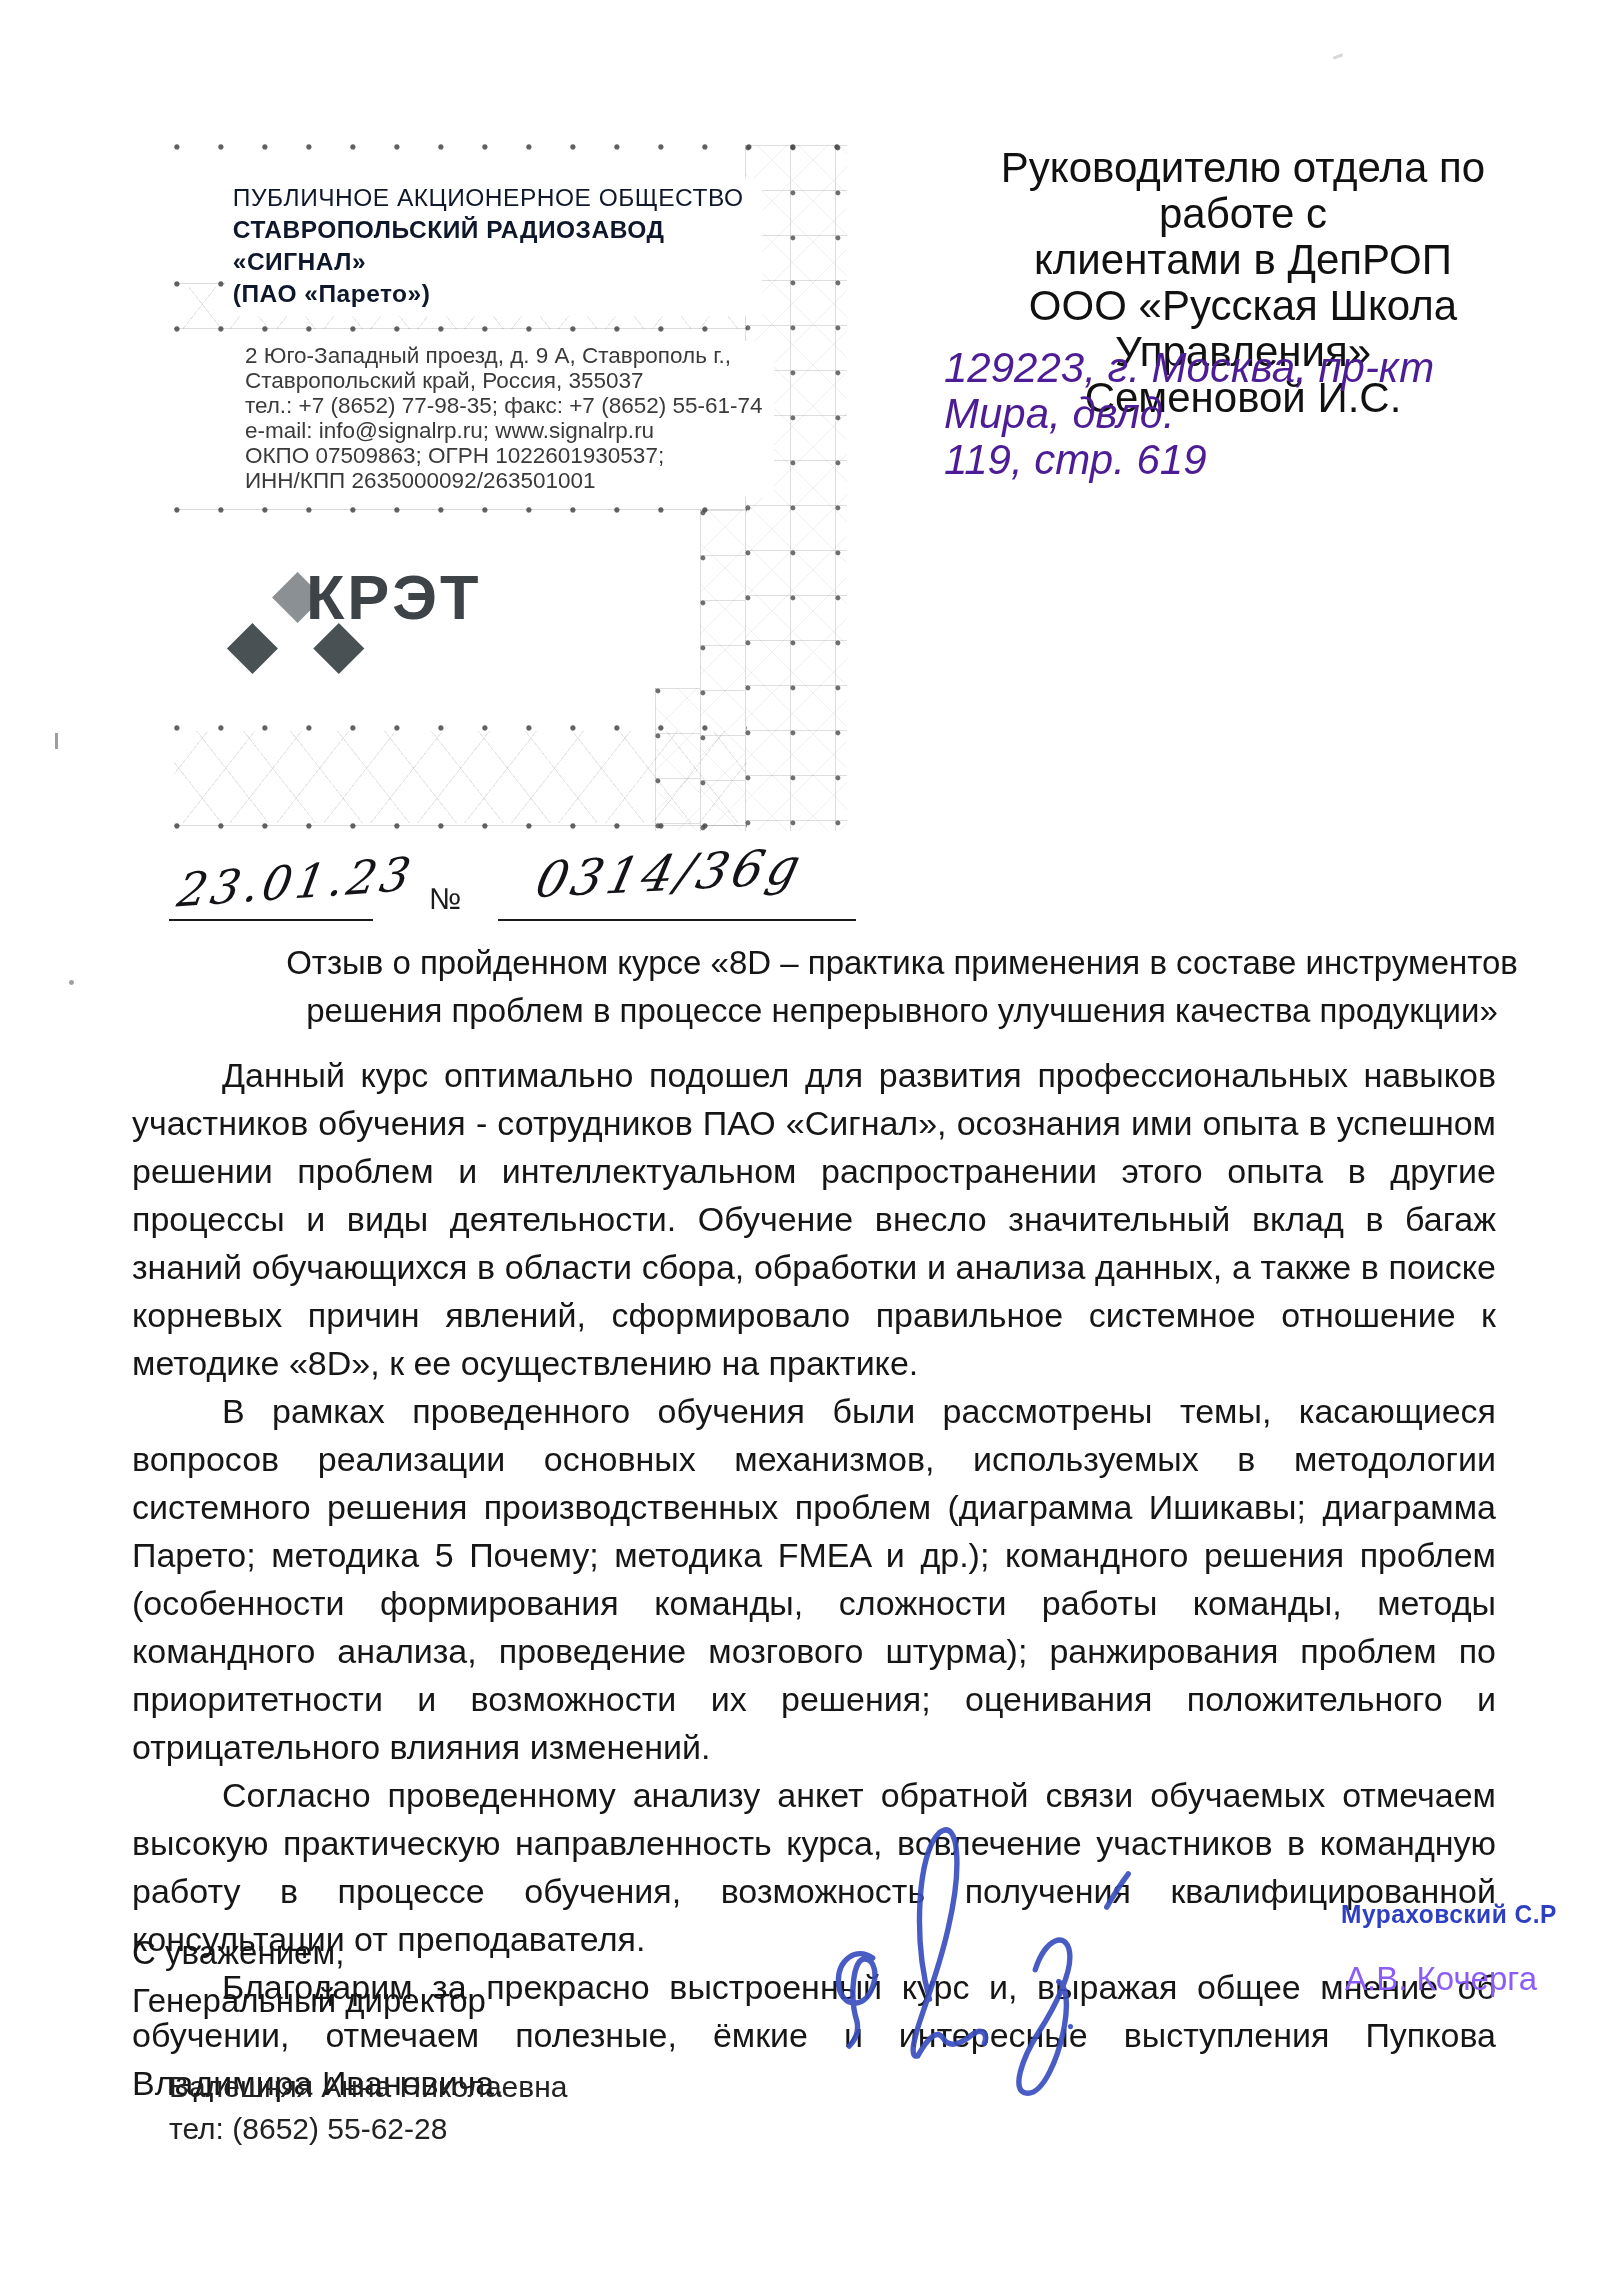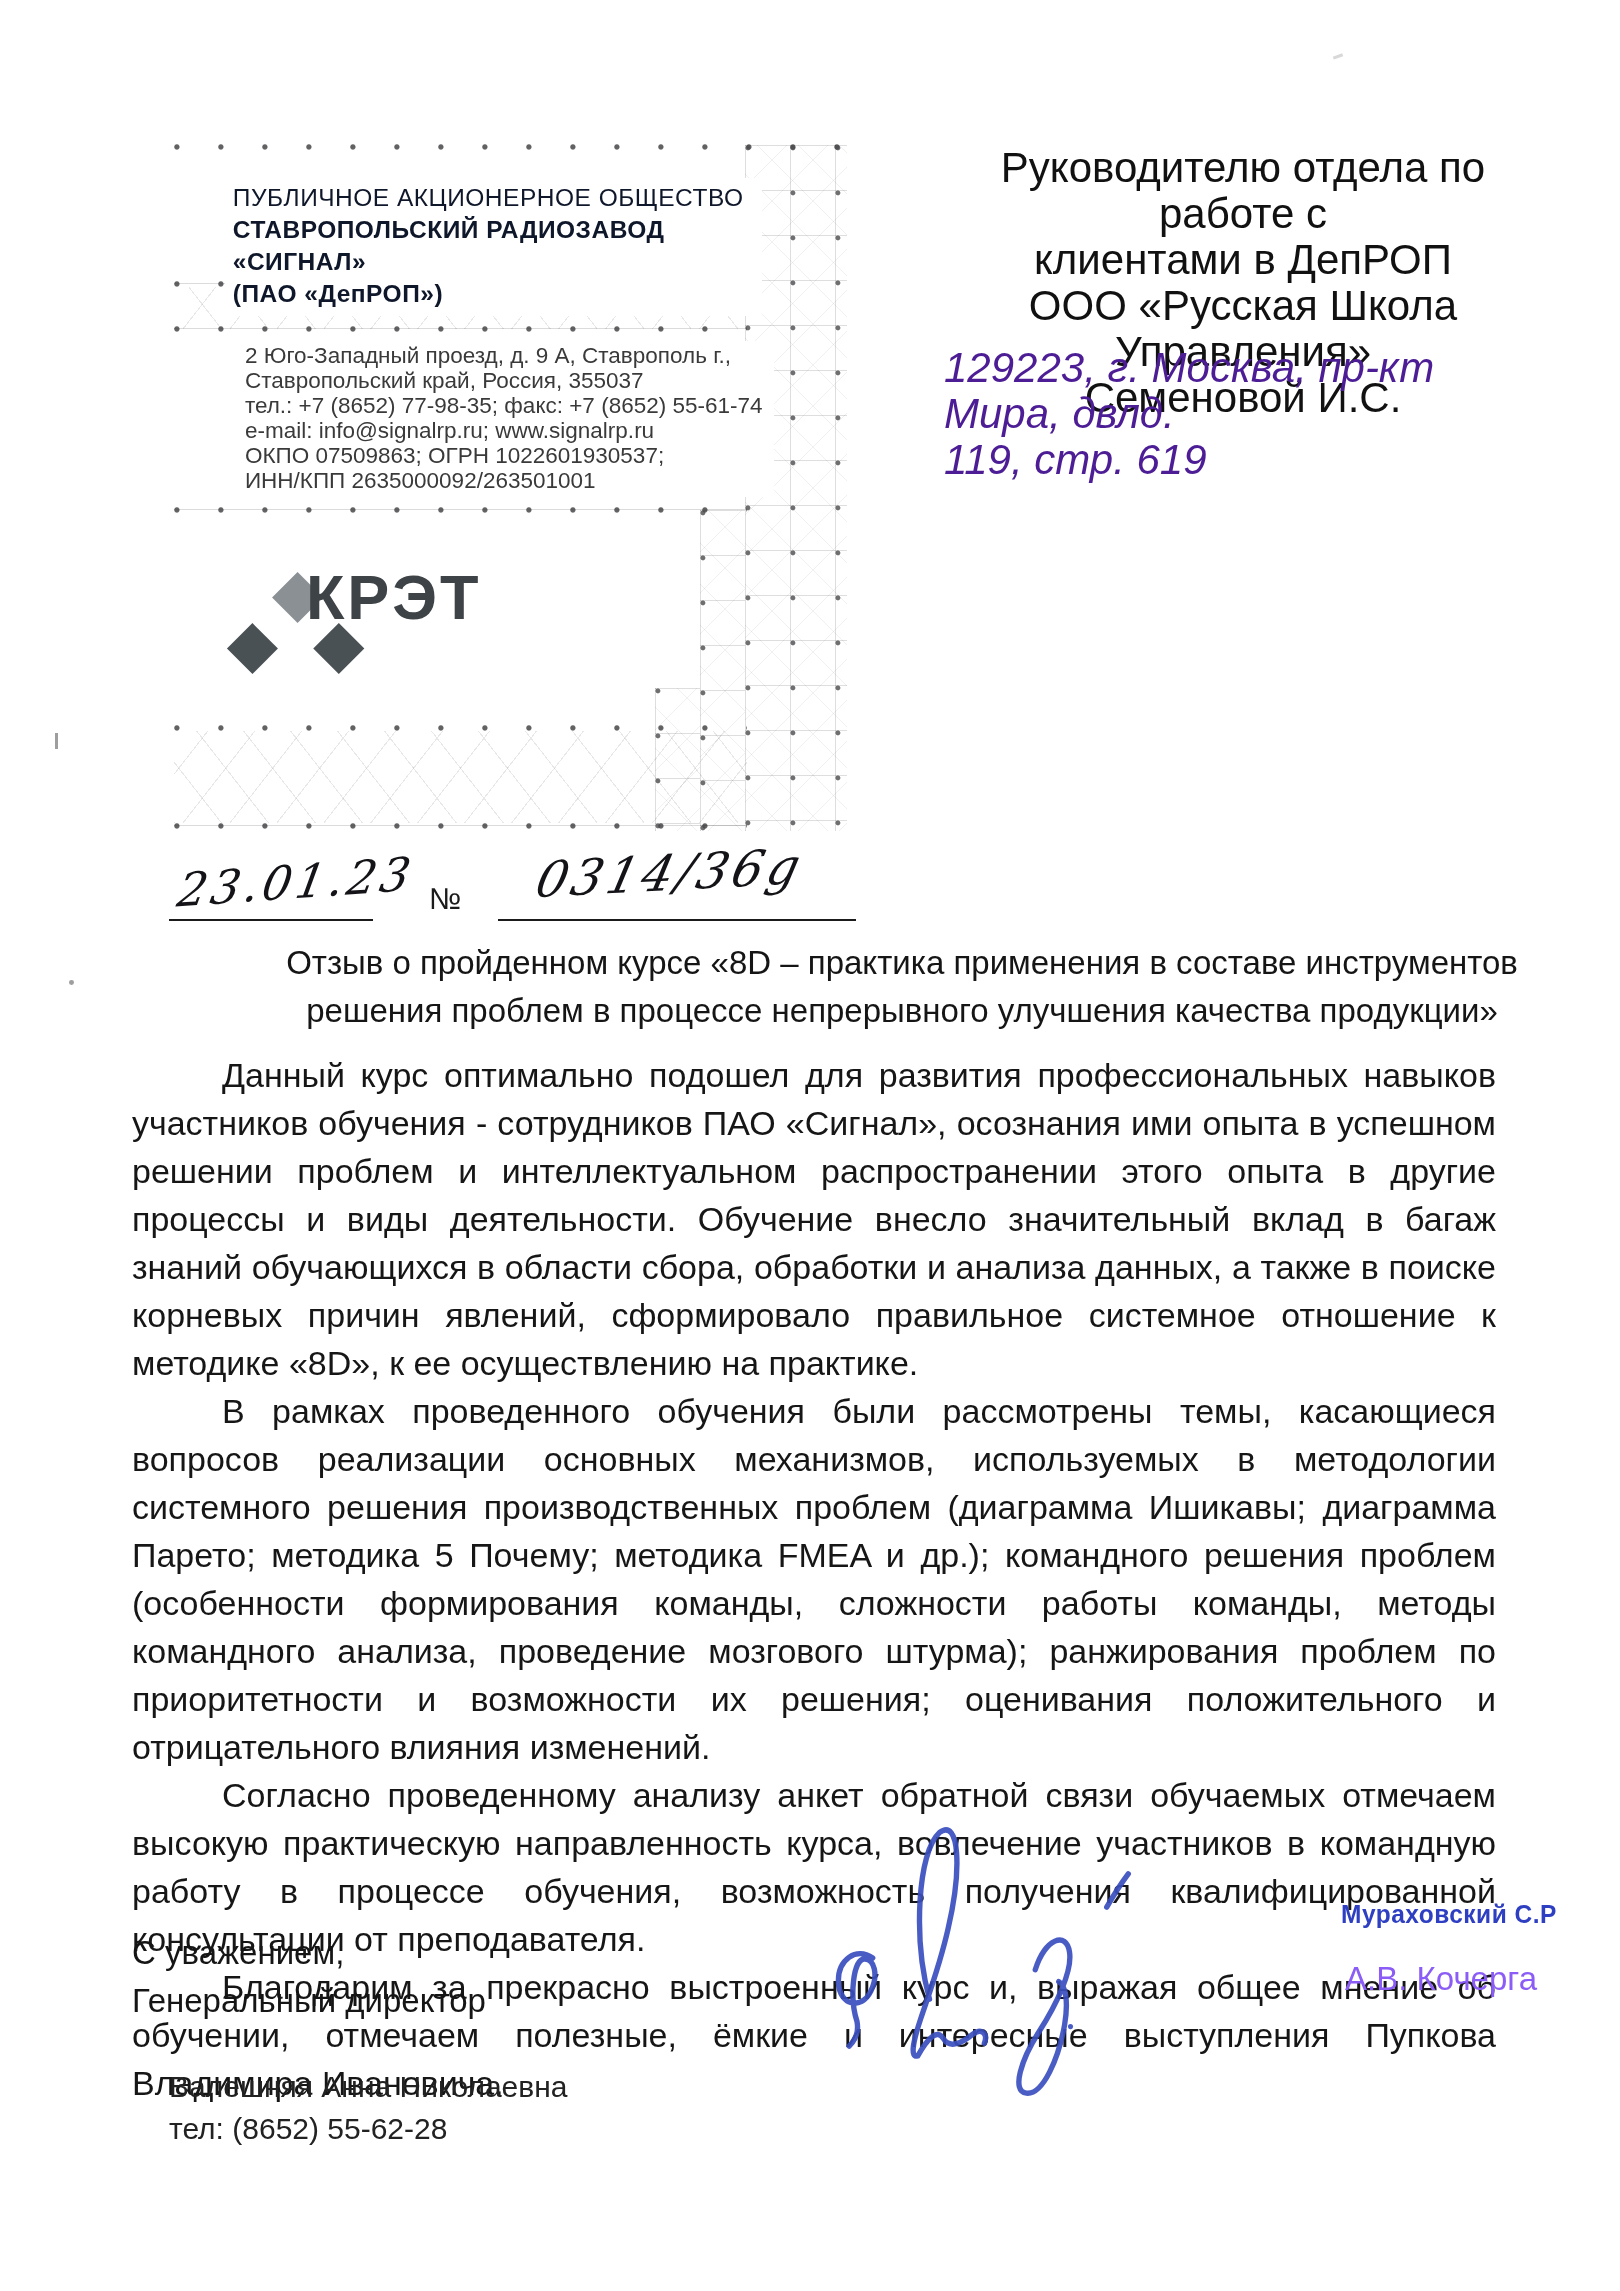--- a/index.html
+++ b/index.html
@@ -102,21 +102,21 @@
     <div class="zigzag" style="top:731px;height:92px;"></div>
     <div class="dot-row" style="top:823px;"></div>
     <div class="dense" style="left:745px;top:145px;width:102px;height:686px;"></div>
     <div class="dense" style="left:700px;top:510px;width:45px;height:321px;"></div>
     <div class="dense" style="left:655px;top:688px;width:45px;height:143px;"></div>
   </div>
 
   <div class="abs company">
     <div>ПУБЛИЧНОЕ АКЦИОНЕРНОЕ ОБЩЕСТВО</div>
     <div class="b">СТАВРОПОЛЬСКИЙ РАДИОЗАВОД «СИГНАЛ»</div>
-    <div class="b">(ПАО «ДепРОП»)</div>
+    <div class="b">(ПАО «Парето»)</div>
   </div>
 
   <div class="abs addr">
     <div>2 Юго-Западный проезд, д. 9 А, Ставрополь г.,</div>
     <div>Ставропольский край, Россия, 355037</div>
     <div>тел.: +7 (8652) 77-98-35; факс: +7 (8652) 55-61-74</div>
     <div>e-mail: info@signalrp.ru; www.signalrp.ru</div>
     <div>ОКПО 07509863; ОГРН 1022601930537;</div>
     <div>ИНН/КПП 2635000092/263501001</div>
   </div>

